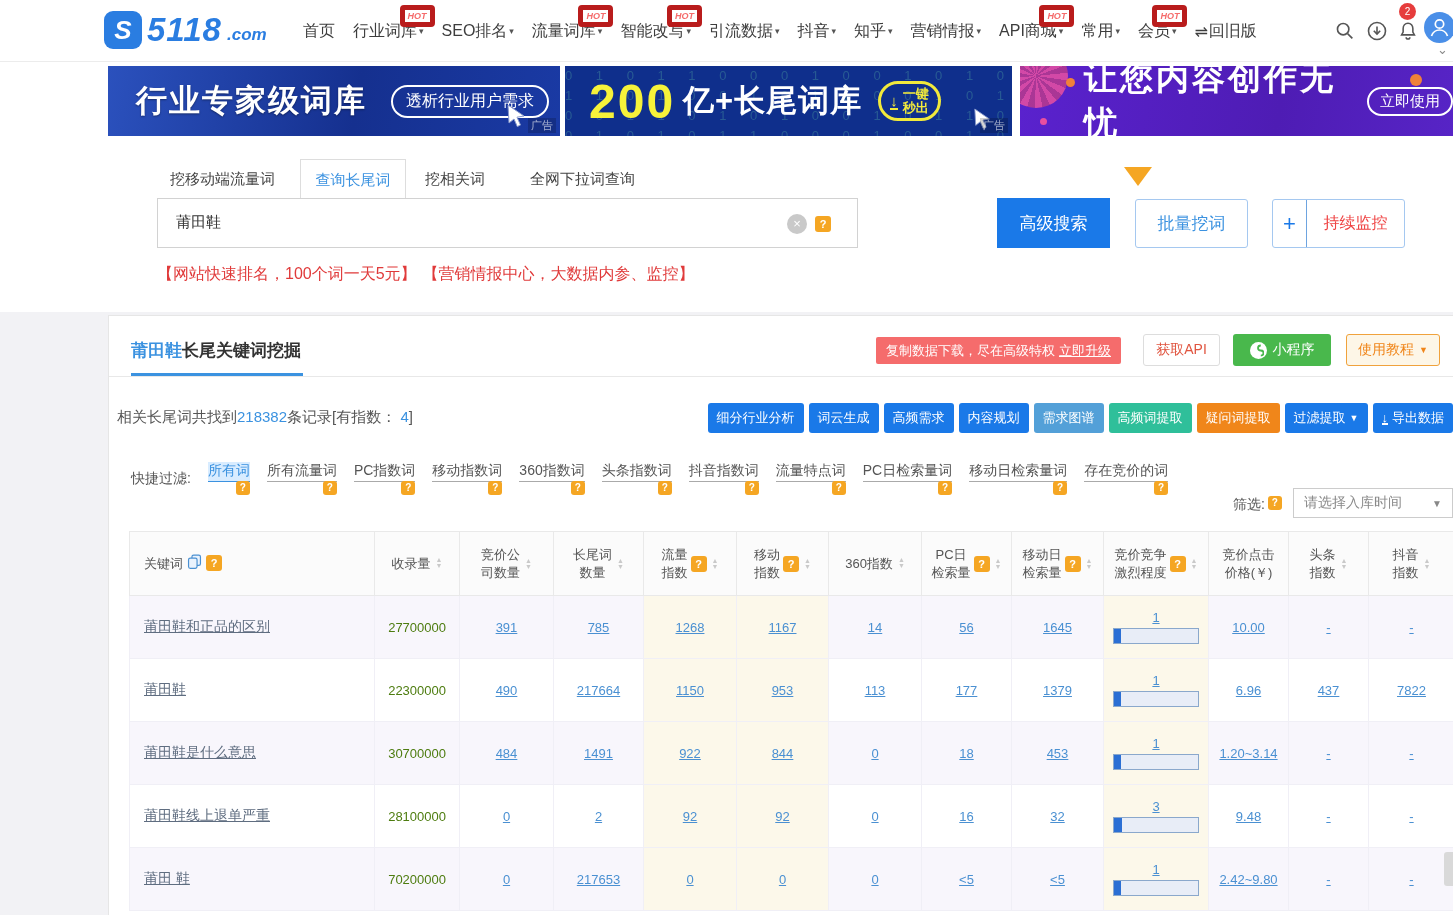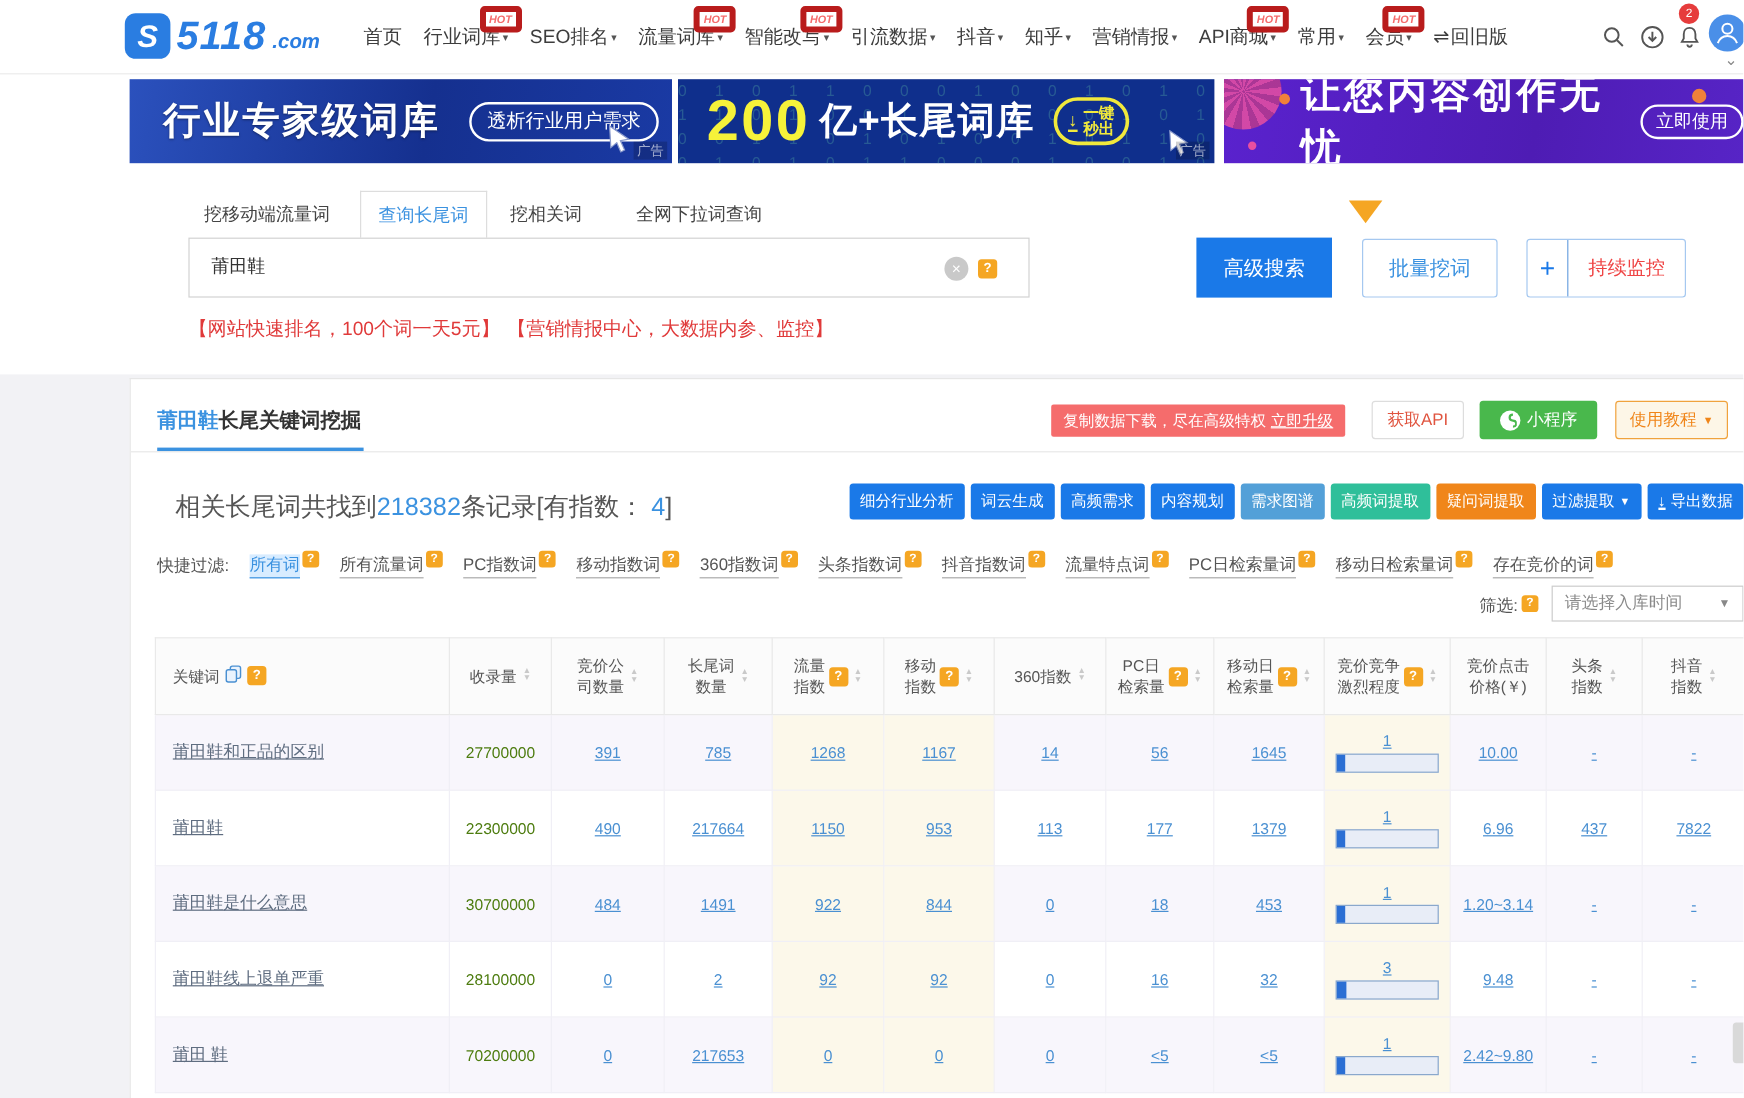--- a/index.html
+++ b/index.html
@@ -86,29 +86,29 @@
   .priv-badge{position:absolute;left:767px;top:21px;height:27px;background:#f56c6c;border-radius:2px;color:#fff;font-size:13px;
     display:flex;align-items:center;padding:0 10px;gap:4px;cursor:pointer;}
   .priv-badge .lnk{color:#fff;text-decoration:underline;}
   .btn-api{left:1034px;top:18px;width:77px;height:32px;background:#fff;border:1px solid #ddd;border-radius:3px;color:#e0543f;font-size:14px;}
   .btn-mini{left:1124px;top:18px;width:98px;height:32px;background:#49b84c;border-radius:3px;color:#fff;font-size:14px;
     display:flex;align-items:center;justify-content:center;gap:6px;}
   .mini-ico{width:17px;height:17px;border-radius:50%;background:#fff;display:grid;place-items:center;}
   .btn-tut{left:1237px;top:18px;width:94px;height:32px;background:#fdf6e7;border:1px solid #f0a23c;border-radius:3px;color:#f08519;font-size:14px;
     display:flex;align-items:center;justify-content:center;gap:5px;}
   .btn-tut .caret{font-size:9px;}
-  .stats{position:absolute;left:37px;top:92px;font-size:21px;color:#555;}
+  .stats{position:absolute;left:8px;top:92px;font-size:15px;color:#555;}
   .blue{color:#3b92e0;}
   .actions{position:absolute;right:0;top:87px;display:flex;gap:5px;}
   .action-btn{height:30px;padding:0 9px;color:#fff;font-size:13px;border:none;border-radius:3px;display:flex;align-items:center;gap:4px;cursor:pointer;white-space:nowrap;}
   .action-btn .caret{font-size:9px;}
   .dlico{display:inline-block;border-bottom:2px solid #fff;line-height:11px;font-weight:bold;font-size:13px;}
   .filters{position:absolute;left:22px;top:146px;display:flex;align-items:center;gap:17px;font-size:14px;}
   .filter-label{color:#555;}
-  .filter-item{display:flex;align-items:flex-start;gap:2px;}
+  .filter-item{display:flex;align-items:flex-end;gap:2px;flex-direction:column;}
   .filter-link{color:#555;border-bottom:1px solid #aaa;padding-bottom:1px;}
   .filter-item.active .filter-link{background:#d8ecff;color:#3b92e0;border-bottom-color:#3b92e0;}
   .filter-item .help-badge{width:14px;height:14px;line-height:14px;font-size:10px;margin-top:-3px;}
   .sift-label{position:absolute;left:1124px;top:180px;font-size:14px;color:#555;display:flex;gap:3px;align-items:flex-start;}
   .sift-label .help-badge{width:14px;height:14px;line-height:14px;font-size:10px;}
   .time-select{position:absolute;left:1184px;top:172px;width:160px;height:30px;border:1px solid #ccc;background:#fff;display:flex;
     align-items:center;justify-content:space-between;padding:0 10px;color:#8a8a8a;font-size:14px;cursor:pointer;}
   .time-select .caret{color:#888;font-size:10px;}
 
   

